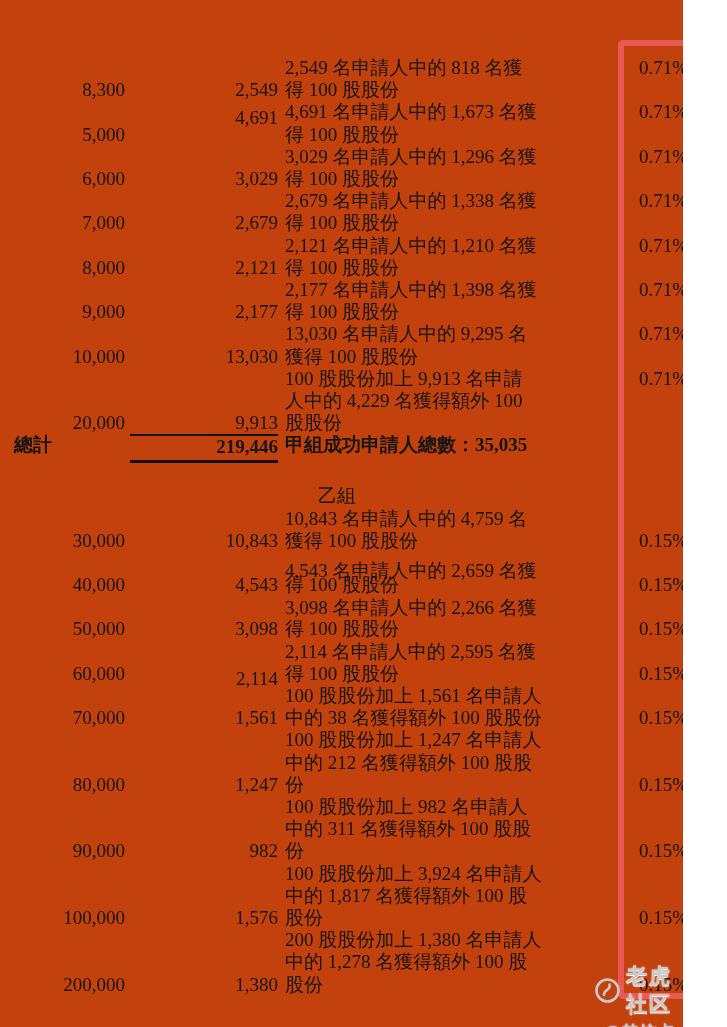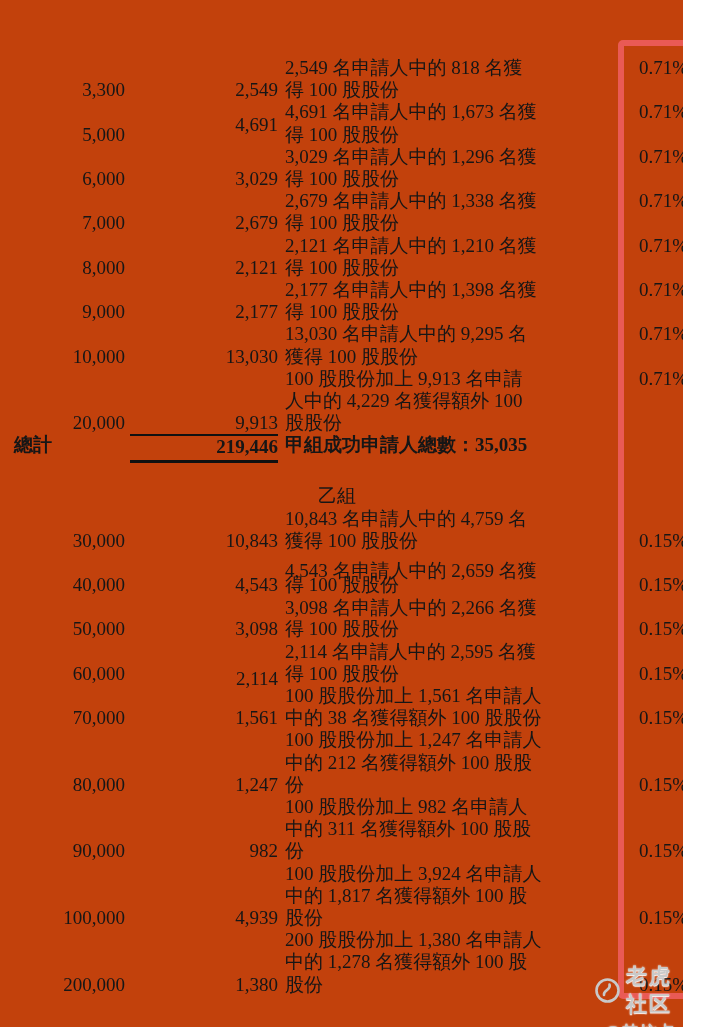--- a/index.html
+++ b/index.html
@@ -57,29 +57,29 @@
 </head>
 <body>
 
 <div class="page">
 
   <div class="table">
       <div class="section">
         <div class="row" style="height: 44.4px;">
           <span class="cell desc" style="top: 0px;">2,549 名申請人中的 818 名獲</span>
           <span class="cell desc" style="top: 22.2px;">得 100 股股份</span>
-          <span class="cell amount-cell amt" style="top: 22.2px;">3,300</span>
+          <span class="cell amount-cell amt" style="top: 22.2px;">8,300</span>
           <span class="cell applicants-cell app" style="top: 22.2px;">2,549</span>
           <span class="cell pct" style="top: 0px;">0.71%</span>
         </div>
         <div class="row" style="height: 44.4px;">
           <span class="cell desc" style="top: 0px;">4,691 名申請人中的 1,673 名獲</span>
           <span class="cell desc" style="top: 22.2px;">得 100 股股份</span>
           <span class="cell amount-cell amt" style="top: 22.2px;">5,000</span>
-          <span class="cell applicants-cell app" style="top: 13px;">4,691</span>
+          <span class="cell applicants-cell app" style="top: 6px;">4,691</span>
           <span class="cell pct" style="top: 0px;">0.71%</span>
         </div>
         <div class="row" style="height: 44.4px;">
           <span class="cell desc" style="top: 0px;">3,029 名申請人中的 1,296 名獲</span>
           <span class="cell desc" style="top: 22.2px;">得 100 股股份</span>
           <span class="cell amount-cell amt" style="top: 22.2px;">6,000</span>
           <span class="cell applicants-cell app" style="top: 22.2px;">3,029</span>
           <span class="cell pct" style="top: 0px;">0.71%</span>
         </div>
         <div class="row" style="height: 44.4px;">
@@ -177,21 +177,21 @@
           <span class="cell desc" style="top: 44.4px;">份</span>
           <span class="cell amount-cell amt" style="top: 44.4px;">90,000</span>
           <span class="cell applicants-cell app" style="top: 44.4px;">982</span>
           <span class="cell pct" style="top: 44.4px;">0.15%</span>
         </div>
         <div class="row" style="height: 66.6px;">
           <span class="cell desc" style="top: 0px;">100 股股份加上 3,924 名申請人</span>
           <span class="cell desc" style="top: 22.2px;">中的 1,817 名獲得額外 100 股</span>
           <span class="cell desc" style="top: 44.4px;">股份</span>
           <span class="cell amount-cell amt" style="top: 44.4px;">100,000</span>
-          <span class="cell applicants-cell app" style="top: 44.4px;">4,939</span>
+          <span class="cell applicants-cell app" style="top: 44.4px;">1,576</span>
           <span class="cell pct" style="top: 44.4px;">0.15%</span>
         </div>
         <div class="row" style="height: 66.6px;">
           <span class="cell desc" style="top: 0px;">200 股股份加上 1,380 名申請人</span>
           <span class="cell desc" style="top: 22.2px;">中的 1,278 名獲得額外 100 股</span>
           <span class="cell desc" style="top: 44.4px;">股份</span>
           <span class="cell amount-cell amt" style="top: 44.4px;">200,000</span>
           <span class="cell applicants-cell app" style="top: 44.4px;">1,380</span>
           <span class="cell pct" style="top: 44.4px;">0.15%</span>
         </div>

